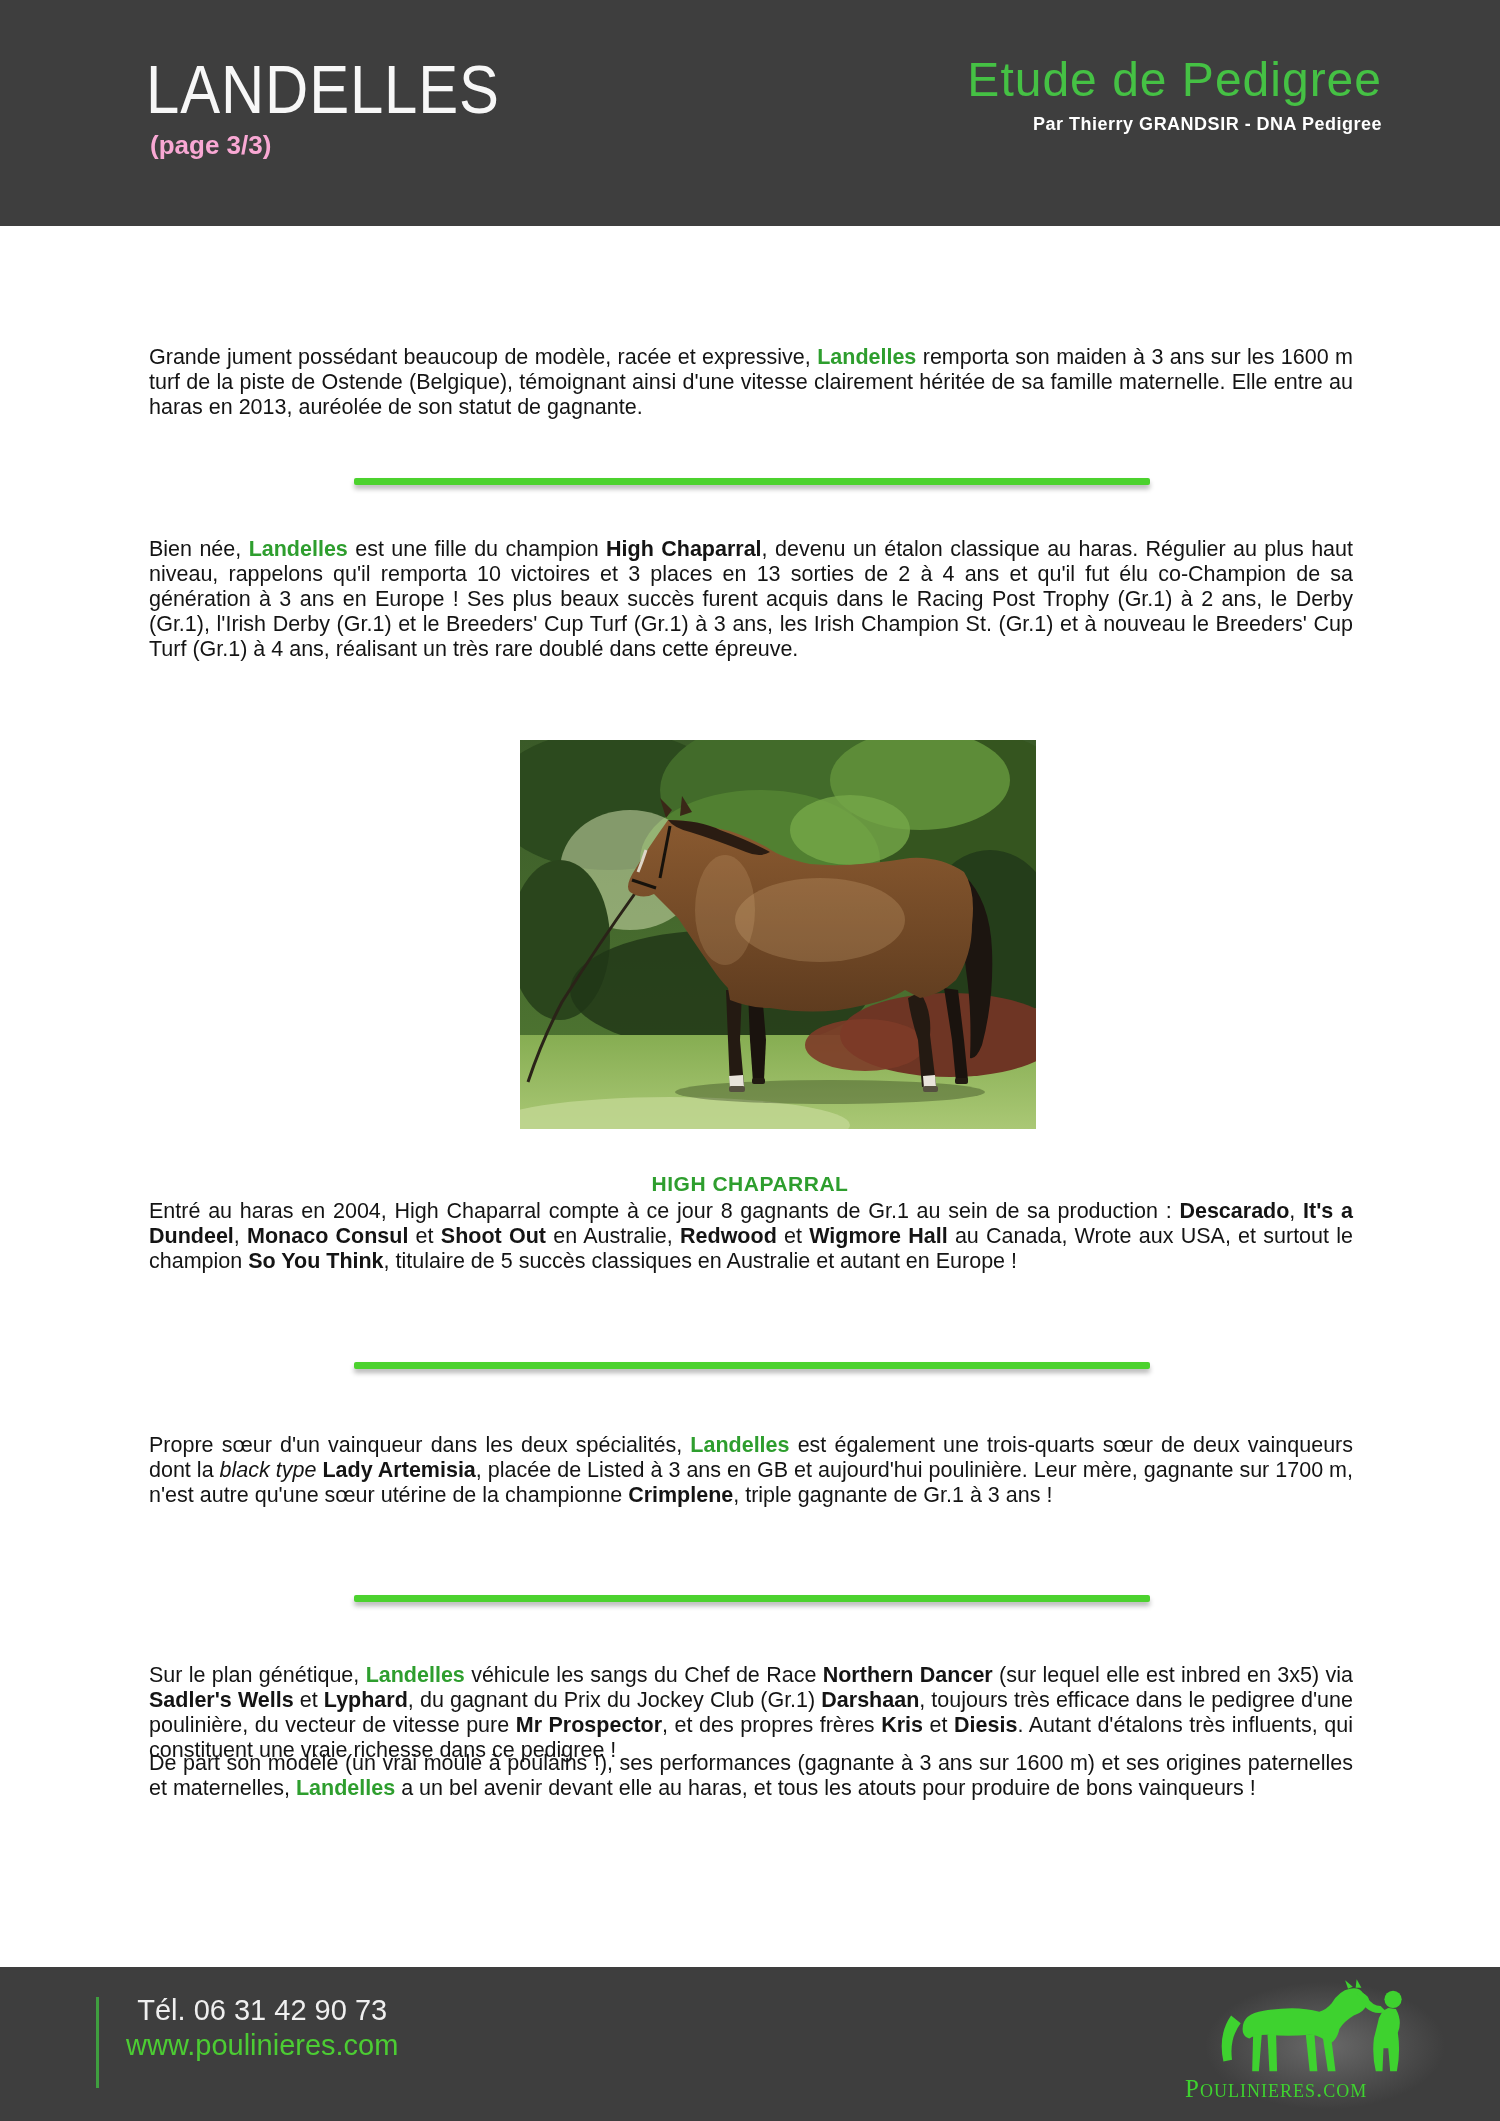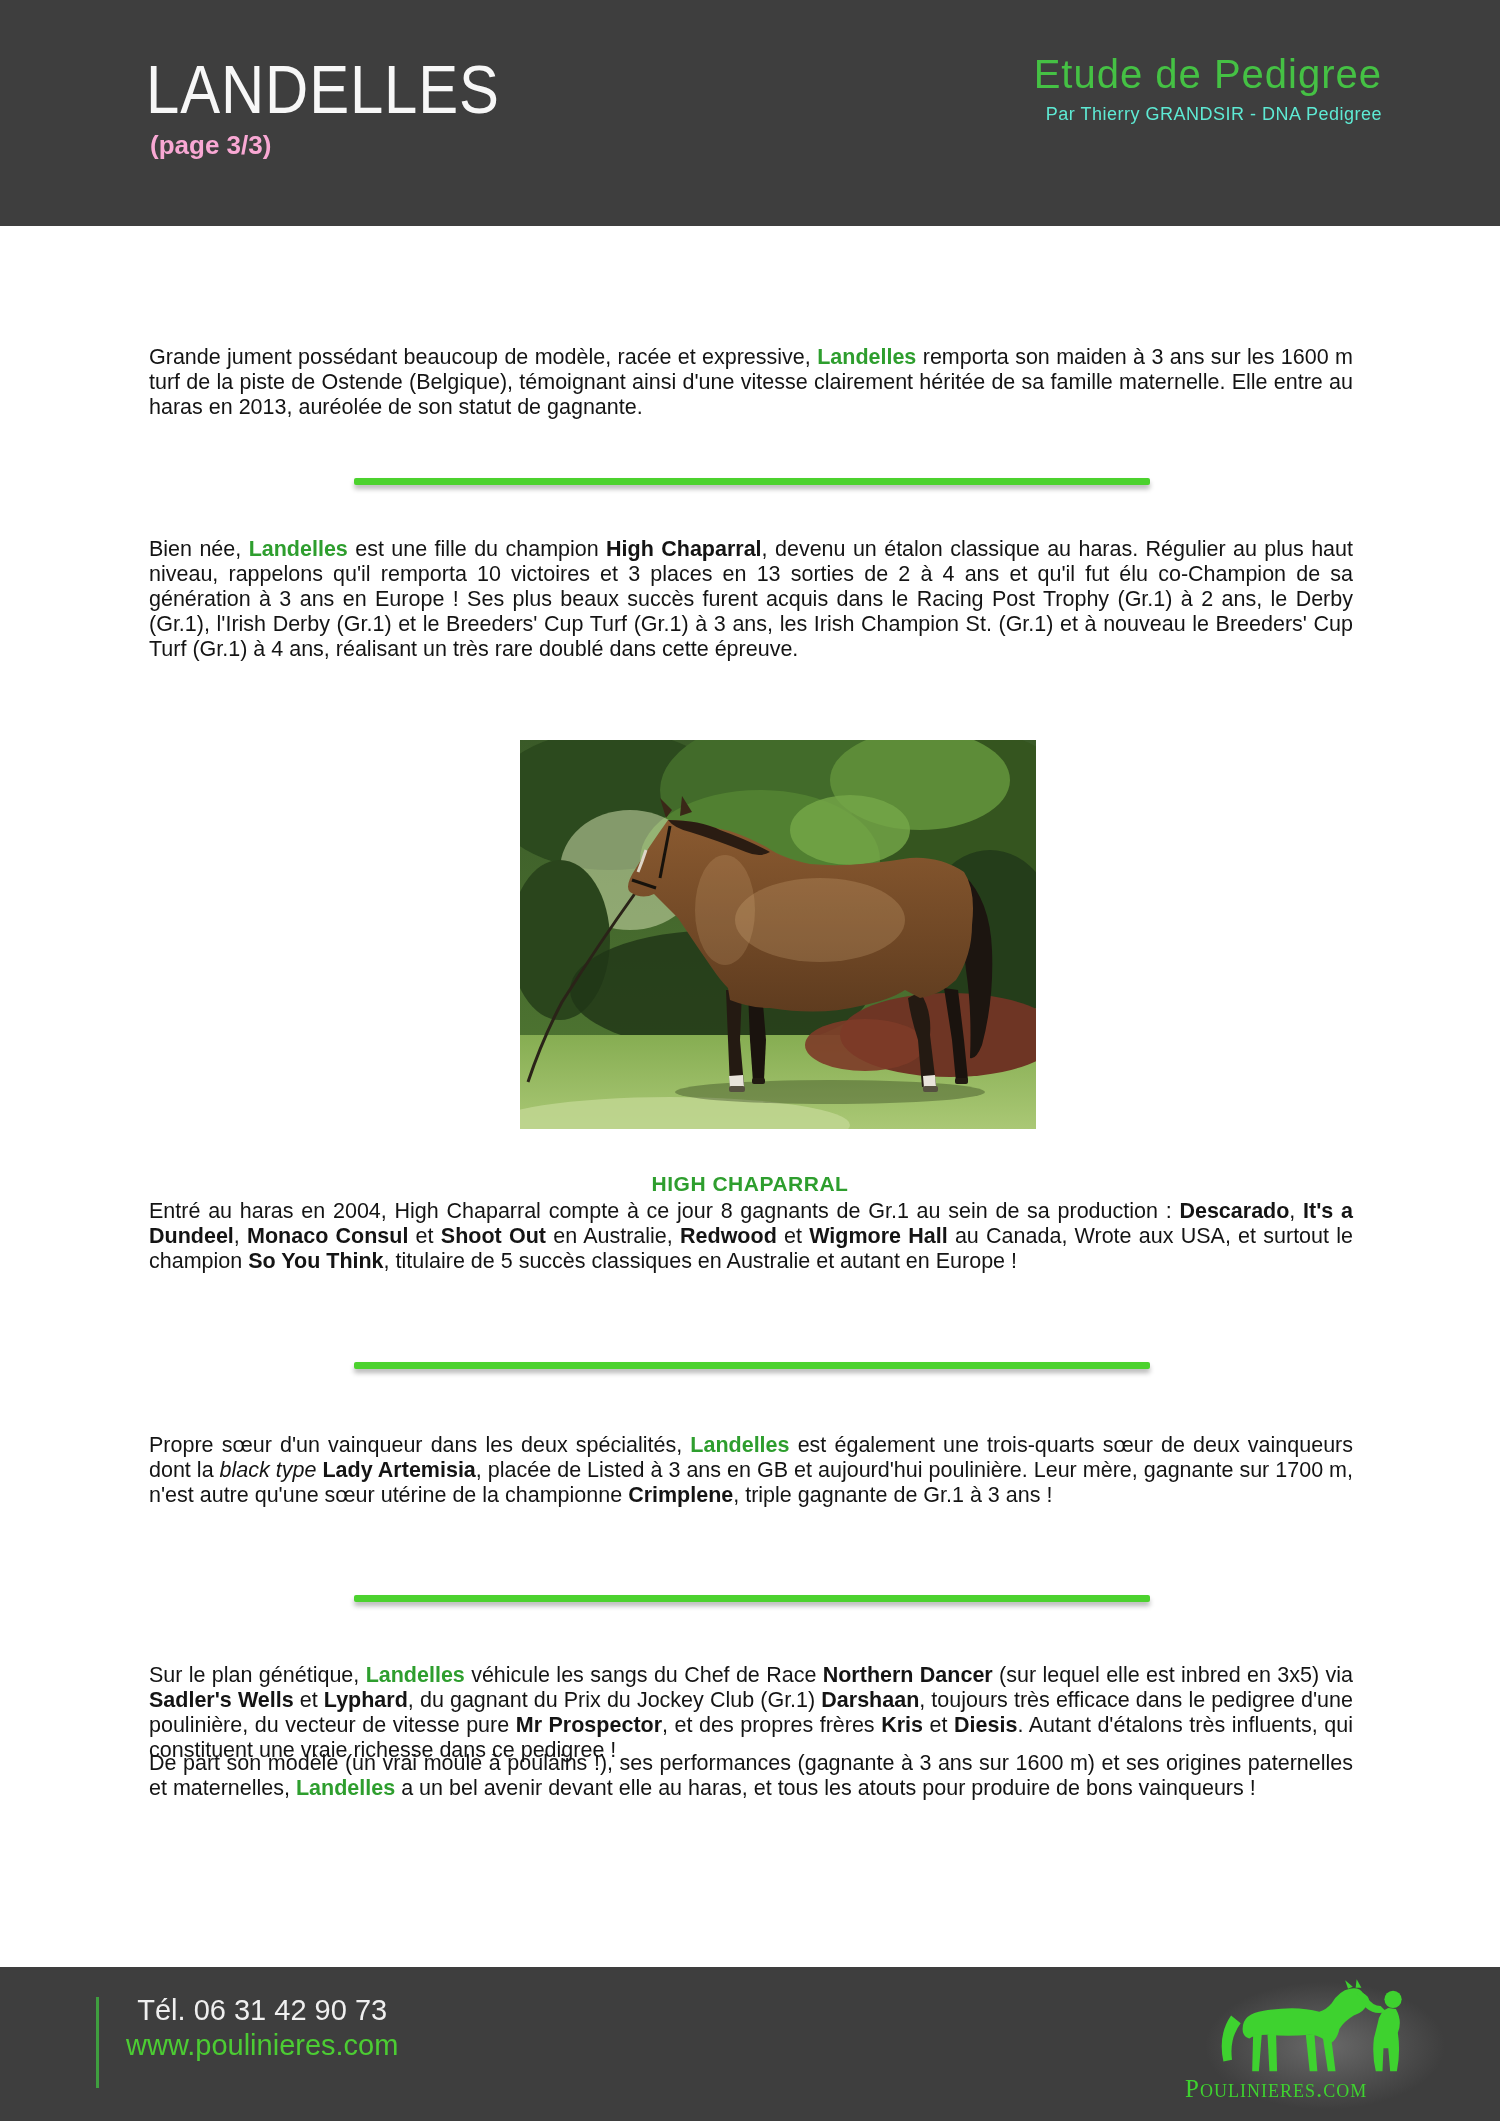--- a/index.html
+++ b/index.html
@@ -5,22 +5,22 @@
   html,body{margin:0;padding:0;background:#ffffff;}
   .page{position:relative;width:1500px;height:2121px;background:#fff;overflow:hidden;
         font-family:"Liberation Sans", sans-serif;}
 
   
   .hdr{position:absolute;left:0;top:0;width:1500px;height:226px;background:var(--bg_dark,#3e3e3e);}
   .hdr-title{position:absolute;left:146px;top:50px;font-size:68px;font-weight:300;color:#f7f7f7;
              letter-spacing:1px;transform:scaleX(.88);transform-origin:left top;white-space:nowrap;}
   .hdr-page{position:absolute;left:150px;top:130px;font-size:26px;font-weight:700;color:#f9a8d4;}
   .hdr-right{position:absolute;right:118px;top:52px;text-align:right;}
-  .brand{font-size:40px;font-weight:300;color:var(--green_header,#45c144);letter-spacing:1px;}
-  .brand-sub{margin-top:7px;font-size:18px;font-weight:400;color:#5eead4;letter-spacing:.5px;}
+  .brand{font-size:48px;font-weight:300;color:var(--green_header,#45c144);letter-spacing:1px;}
+  .brand-sub{margin-top:7px;font-size:18px;font-weight:700;color:#ffffff;letter-spacing:.5px;}
 
   
   .para{position:absolute;left:148px;width:1204px;margin:1px;font-size:21.5px;line-height:25px;
         color:var(--text_body,#141414);text-align:justify;}
   .sg-b{font-weight:bold;}
   .sg-g{font-weight:bold;color:var(--green_text,#2e9e2e);}
   .sg-i{font-style:italic;}
 
   .divider{position:absolute;left:354px;width:796px;height:7px;border-radius:2px;
            background:var(--green_divider,#4cd22e);box-shadow:0 4px 5px rgba(0,0,0,.28);}

